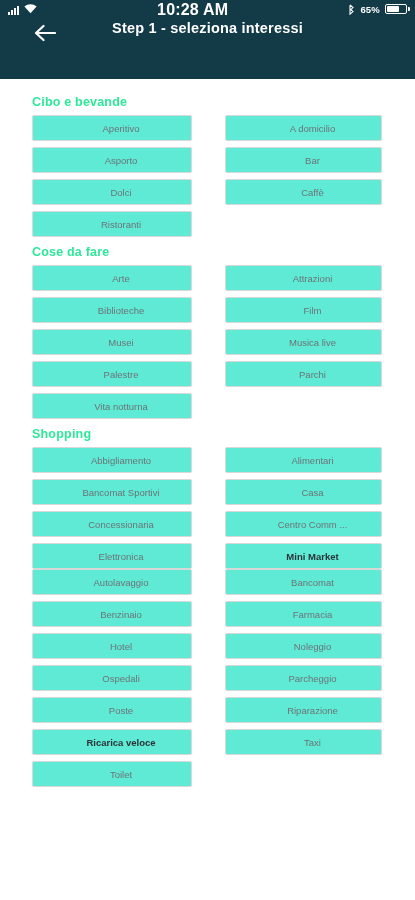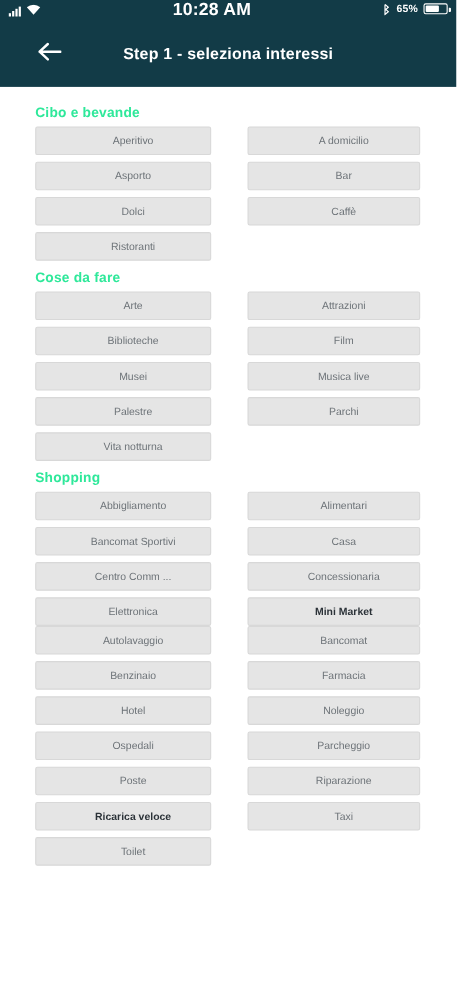--- a/index.html
+++ b/index.html
@@ -45,21 +45,21 @@
     width: 2px; height: 4px; background: #ffffff; border-radius: 0 1px 1px 0;
   }
   .battery span { display: block; height: 100%; width: 65%; background: #ffffff; border-radius: 1px; }
   .pct { font-size: 9.5px; }
 
   
   .header {
     height: 59px;
     background: #123b47;
     display: flex;
-    align-items: center;
+    align-items: flex-start;
     padding: 0 30px;
     position: relative;
   }
   .back-btn {
     width: 30px; height: 30px;
     display: flex; align-items: center; justify-content: center;
     cursor: pointer;
     flex: 0 0 auto;
   }
   .header-title {
@@ -91,21 +91,21 @@
     grid-template-columns: 160px 157px;
     column-gap: 33px;
     row-gap: 6px;
     padding: 0 0 0 32px;
     grid-auto-flow: row;
   }
   .chip {
     height: 26px;
     border: 1px solid #d8d8d8;
     border-radius: 2px;
-    background: #e5e5e5;
+    background: #5eead4;
     display: flex;
     align-items: center;
     padding: 0 7px;
     cursor: pointer;
     overflow: hidden;
   }
   .chip-icon {
     width: 22px; height: 18px;
     flex: 0 0 22px;
     display: flex; align-items: center; justify-content: center;
@@ -379,36 +379,36 @@
       <div class="chip">
         <span class="chip-icon">
           <svg width="16" height="15" viewBox="0 0 16 15">
             <path d="M8 1.4 15 8h-2.7v5.6H3.7V8H1Z" fill="#11212b"></path>
           </svg>
         </span>
         <span class="chip-label">Casa</span>
       </div>
       <div class="chip">
         <span class="chip-icon">
-          <svg width="17" height="15" viewBox="0 0 17 15">
-            <path d="M1 2.2c3.5 1.6 6 4.3 7.4 7.1" stroke="#11212b" stroke-width="2.2" fill="none" stroke-linecap="round"></path>
-            <path d="M15.5 5.6c-2.3 0-4.2 1-5.6 2.5l-2 4.4" stroke="#11212b" stroke-width="2.2" fill="none" stroke-linecap="round"></path>
-          </svg>
-        </span>
-        <span class="chip-label">Centro Comm ...</span>
-      </div>
-      <div class="chip">
-        <span class="chip-icon">
           <svg width="18" height="13" viewBox="0 0 18 13">
             <path d="M2 7.4 3.4 3.4A2 2 0 0 1 5.3 2h7.4a2 2 0 0 1 1.9 1.4l1.4 4v3.1a.9.9 0 0 1-.9.9h-1.3a.9.9 0 0 1-.9-.9v-.6H4.1v.6a.9.9 0 0 1-.9.9H1.9a.9.9 0 0 1-.9-.9Z" fill="#11212b"></path>
             <rect x="2.6" y="7.9" width="2.6" height="1.5" rx=".7" fill="#fff"></rect>
             <rect x="12.8" y="7.9" width="2.6" height="1.5" rx=".7" fill="#fff"></rect>
           </svg>
         </span>
         <span class="chip-label">Concessionaria</span>
+      </div>
+      <div class="chip">
+        <span class="chip-icon">
+          <svg width="17" height="15" viewBox="0 0 17 15">
+            <path d="M1 2.2c3.5 1.6 6 4.3 7.4 7.1" stroke="#11212b" stroke-width="2.2" fill="none" stroke-linecap="round"></path>
+            <path d="M15.5 5.6c-2.3 0-4.2 1-5.6 2.5l-2 4.4" stroke="#11212b" stroke-width="2.2" fill="none" stroke-linecap="round"></path>
+          </svg>
+        </span>
+        <span class="chip-label">Centro Comm ...</span>
       </div>
       <div class="chip">
         <span class="chip-icon">
           <svg width="17" height="15" viewBox="0 0 17 15">
             <rect x="0.9" y="1.4" width="15.2" height="9.6" rx="2.2" stroke="#11212b" stroke-width="1.7" fill="none"></rect>
             <rect x="5.2" y="12.3" width="6.6" height="1.7" rx=".8" fill="#11212b"></rect>
           </svg>
         </span>
         <span class="chip-label">Elettronica</span>
       </div>

